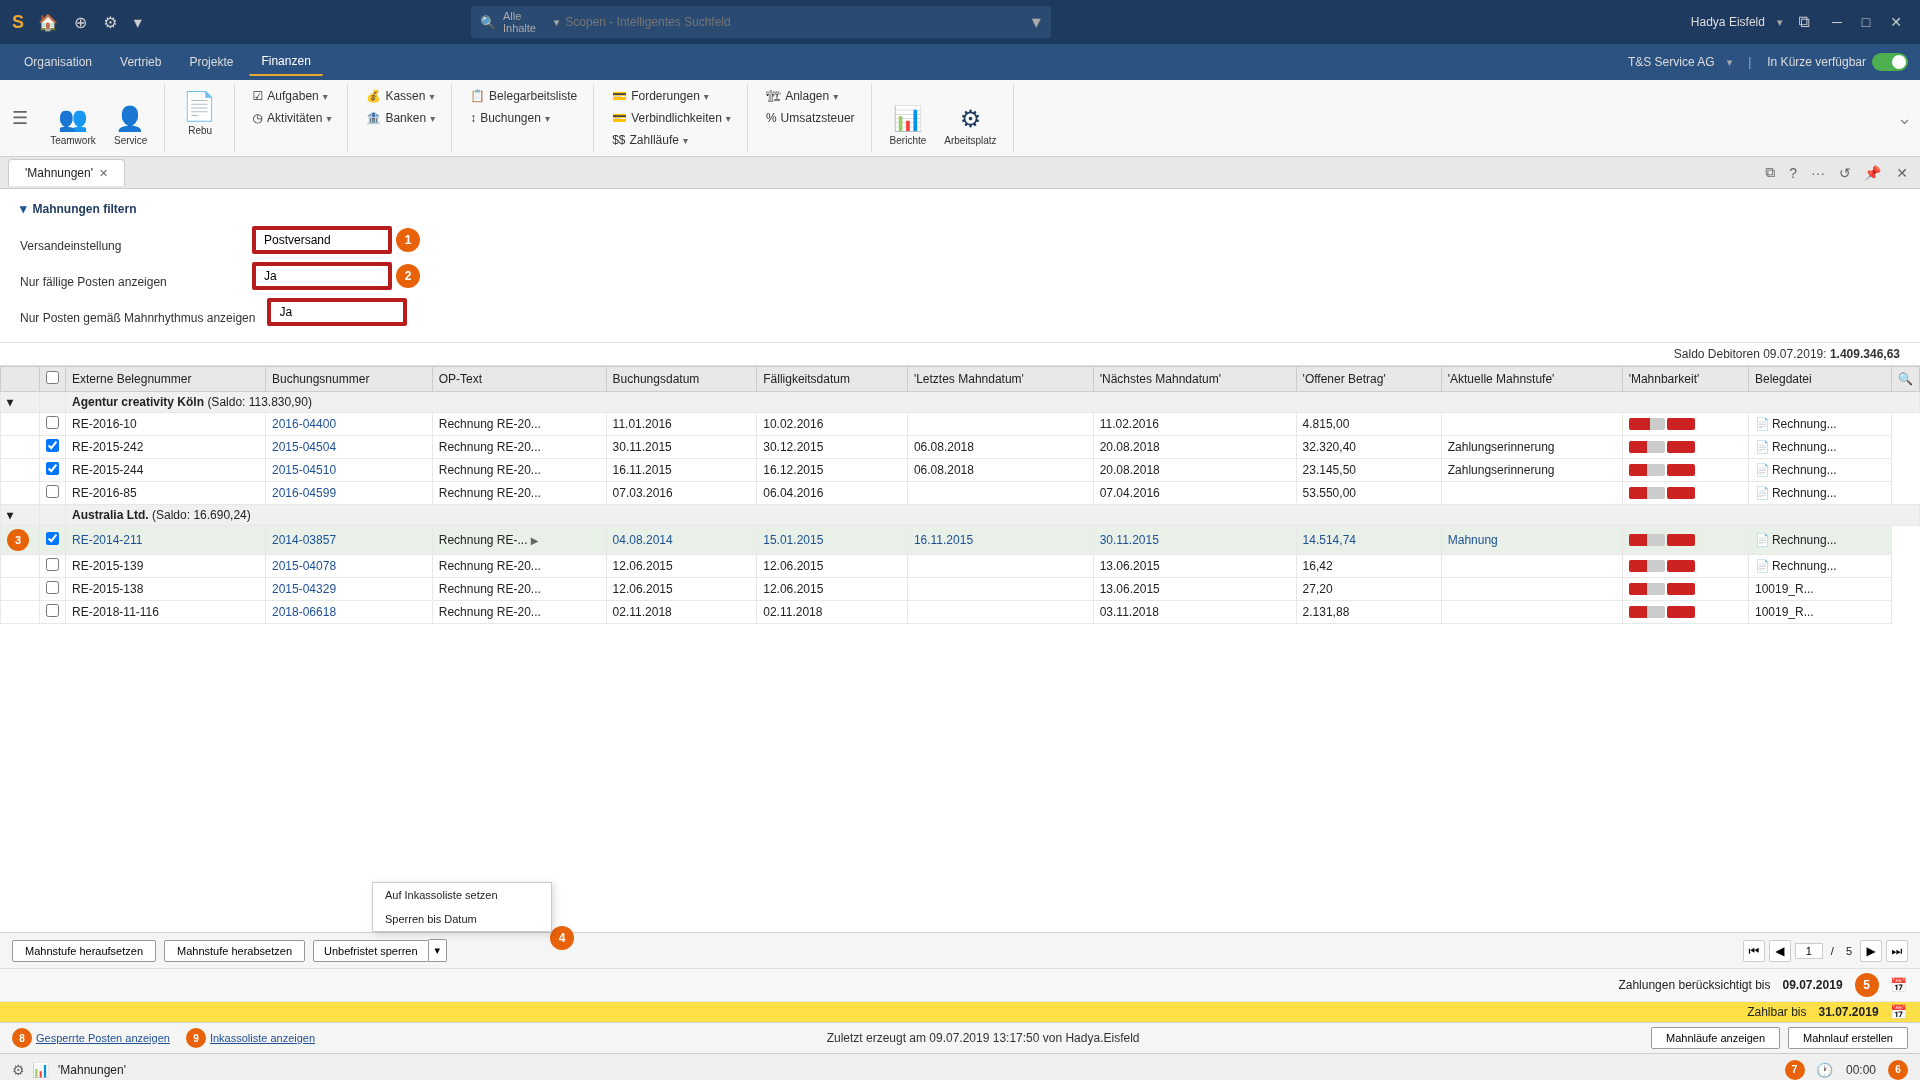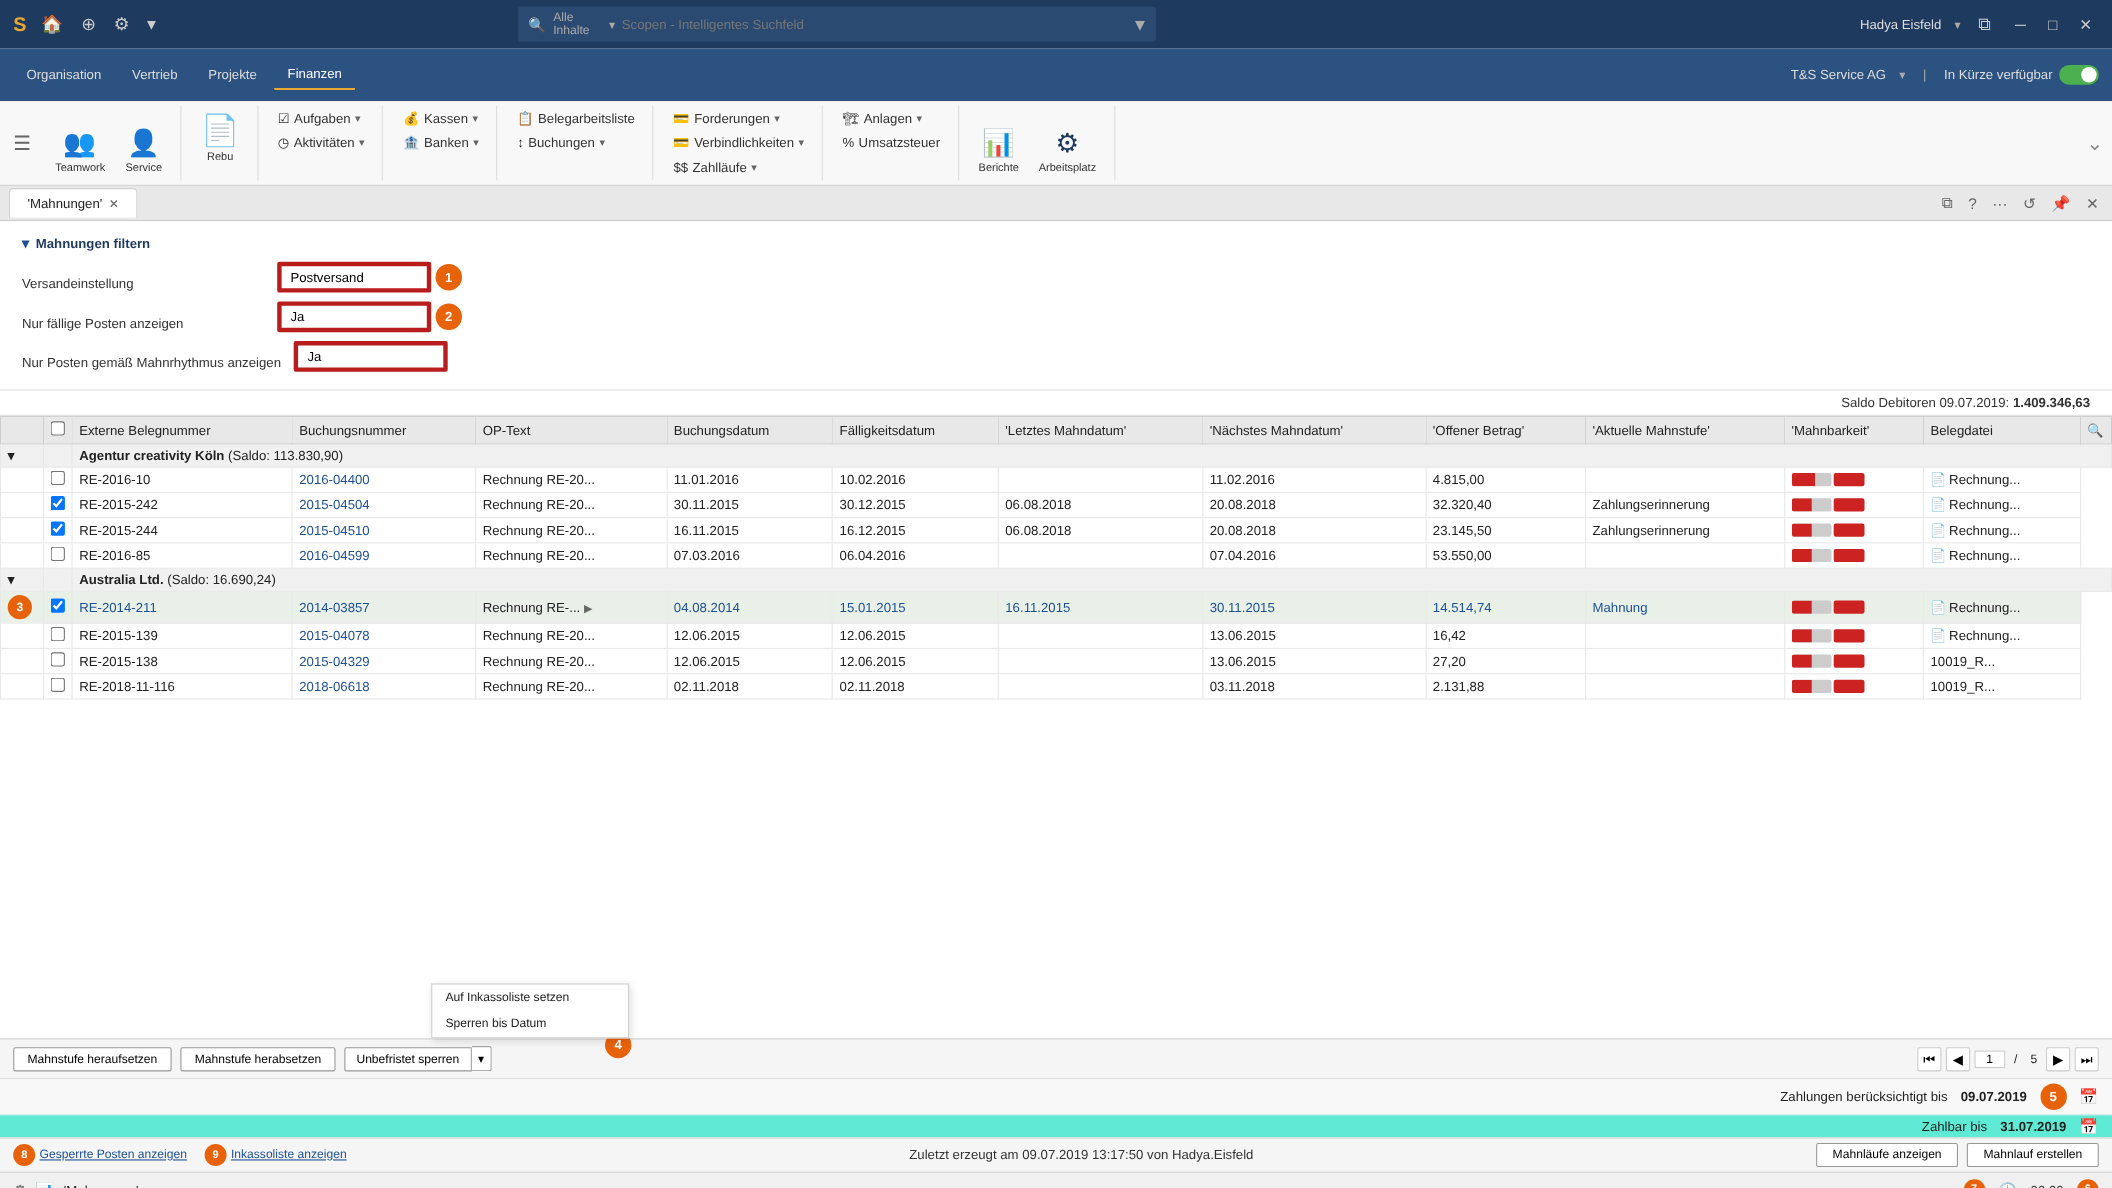--- a/index.html
+++ b/index.html
@@ -12,21 +12,21 @@
     .titlebar-icon { color: #ccc; font-size: 16px; cursor: pointer; padding: 4px; }
     .titlebar-search { flex: 1; max-width: 580px; margin: 0 auto; display: flex; align-items: center; background: #2a4a72; border-radius: 3px; padding: 4px 10px; gap: 6px; }
     .titlebar-search input { background: transparent; border: none; outline: none; color: #ddd; width: 100%; font-size: 12px; }
     .titlebar-search-label { color: #aaa; font-size: 11px; }
     .titlebar-right { display: flex; align-items: center; gap: 12px; margin-left: auto; }
     .titlebar-user { color: #ddd; font-size: 12px; cursor: pointer; }
     .titlebar-winbtns { display: flex; gap: 8px; }
     .titlebar-winbtn { color: #ccc; font-size: 14px; cursor: pointer; padding: 2px 6px; }
 
     
-    .menubar { background: #2c5282; height: 48px; display: flex; align-items: center; padding: 0 12px; gap: 4px; }
+    .menubar { background: #2c5282; height: 36px; display: flex; align-items: center; padding: 0 12px; gap: 4px; }
     .menubar-item { color: #ddd; padding: 6px 12px; cursor: pointer; border-radius: 2px; font-size: 12px; }
     .menubar-item.active { color: #fff; border-bottom: 2px solid #e8a832; }
     .menubar-right { margin-left: auto; display: flex; align-items: center; gap: 12px; color: #ddd; font-size: 12px; }
     .toggle-switch { display: flex; align-items: center; gap: 6px; }
     .toggle-track { width: 36px; height: 18px; background: #4CAF50; border-radius: 9px; position: relative; cursor: pointer; }
     .toggle-thumb { width: 14px; height: 14px; background: white; border-radius: 50%; position: absolute; top: 2px; right: 2px; }
 
     
     .ribbon { background: #f8f8f8; border-bottom: 1px solid #d0d0d0; padding: 4px 8px; display: flex; align-items: stretch; gap: 2px; min-height: 72px; }
     .ribbon-group { display: flex; align-items: flex-start; gap: 2px; padding: 2px 8px; border-right: 1px solid #ddd; flex-direction: column; }
@@ -69,37 +69,37 @@
     .file-icon { color: #cc2222; margin-right: 2px; }
     .arrow-icon { color: #666; font-size: 10px; }
     .num-badge { width: 22px; height: 22px; background: #e8620a; border-radius: 50%; color: white; font-size: 11px; font-weight: bold; display: inline-flex; align-items: center; justify-content: center; margin-right: 4px; }
 
     
     .bottom-toolbar { background: #f5f5f5; border-top: 1px solid #d0d0d0; padding: 6px 12px; display: flex; align-items: center; gap: 8px; position: relative; }
     .btn-primary { padding: 4px 12px; background: white; border: 1px solid #999; border-radius: 2px; cursor: pointer; font-size: 11px; }
     .btn-dropdown { display: flex; align-items: center; gap: 0; }
     .btn-dropdown-main { padding: 4px 10px; background: white; border: 1px solid #999; border-radius: 2px 0 0 2px; cursor: pointer; font-size: 11px; }
     .btn-dropdown-arrow { padding: 4px 6px; background: white; border: 1px solid #999; border-left: none; border-radius: 0 2px 2px 0; cursor: pointer; font-size: 11px; }
-    .dropdown-menu { position: absolute; bottom: 36px; left: 392px; background: white; border: 1px solid #ccc; box-shadow: 2px 2px 8px rgba(0,0,0,0.15); z-index: 100; min-width: 180px; }
+    .dropdown-menu { position: absolute; bottom: 36px; left: 372px; background: white; border: 1px solid #ccc; box-shadow: 2px 2px 8px rgba(0,0,0,0.15); z-index: 100; min-width: 180px; }
     .dropdown-menu-item { padding: 6px 12px; cursor: pointer; font-size: 11px; }
     .pagination { margin-left: auto; display: flex; align-items: center; gap: 4px; }
     .page-btn { width: 22px; height: 22px; border: 1px solid #ccc; background: white; cursor: pointer; display: flex; align-items: center; justify-content: center; font-size: 12px; border-radius: 2px; }
     .page-info { font-size: 11px; padding: 0 4px; }
     .page-input { width: 28px; border: 1px solid #ccc; padding: 1px 4px; text-align: center; font-size: 11px; }
 
     
     .statusbar { background: #f0f0f0; border-top: 1px solid #ccc; height: 32px; display: flex; align-items: center; padding: 0 12px; gap: 12px; }
     .statusbar-left { display: flex; align-items: center; gap: 8px; }
     .statusbar-right { margin-left: auto; display: flex; align-items: center; gap: 12px; color: #333; font-size: 11px; }
     .status-link { color: #1e5096; text-decoration: underline; cursor: pointer; font-size: 11px; }
     .statusbar-icon { font-size: 14px; color: #666; cursor: pointer; }
 
     
     .payments-row { display: flex; align-items: center; justify-content: flex-end; gap: 12px; padding: 4px 12px; background: #f8f8f8; border-top: 1px solid #e0e0e0; font-size: 11px; }
-    .zahlbar-row { display: flex; align-items: center; justify-content: flex-end; gap: 12px; padding: 2px 12px; background: #5eead4; border-top: 1px solid #e8e8e8; font-size: 11px; }
+    .zahlbar-row { display: flex; align-items: center; justify-content: flex-end; gap: 12px; padding: 2px 12px; background: #fde047; border-top: 1px solid #e8e8e8; font-size: 11px; }
 
     
     .bottom-actions { display: flex; align-items: center; justify-content: space-between; padding: 4px 12px; background: #f5f5f5; border-top: 1px solid #d0d0d0; }
     .bottom-left-links { display: flex; gap: 16px; }
     .bottom-center-info { font-size: 11px; color: #333; }
     .bottom-right-btns { display: flex; gap: 8px; }
     .btn-action { padding: 4px 14px; background: white; border: 1px solid #999; border-radius: 2px; cursor: pointer; font-size: 11px; }
 
     .col-narrow { width: 20px; }
     .col-check { width: 24px; }

